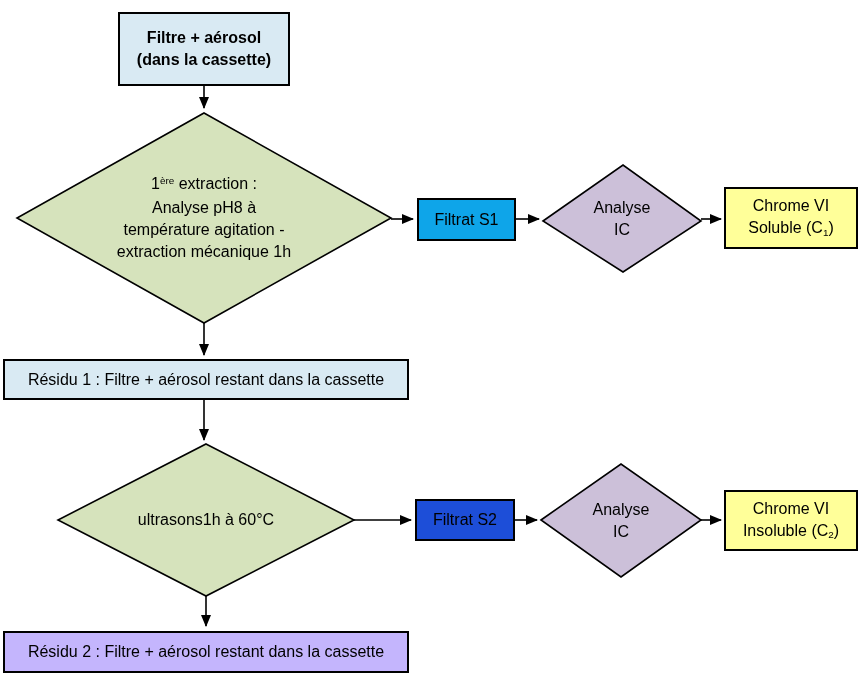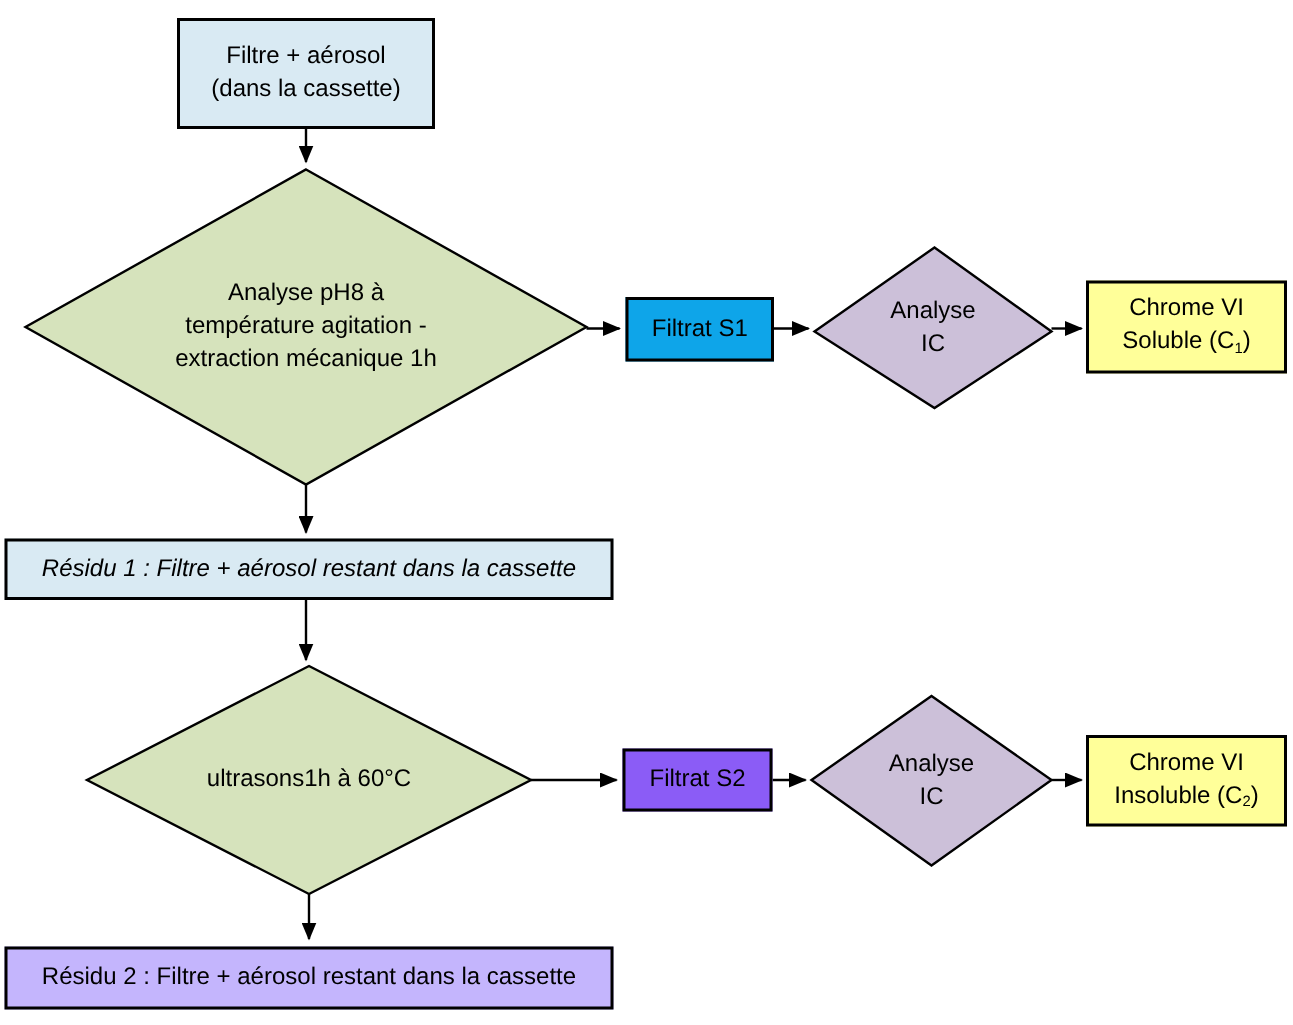--- a/index.html
+++ b/index.html
@@ -65,52 +65,53 @@
     <line x1="516" y1="219" x2="539" y2="219" stroke="#000000" stroke-width="1.6" marker-end="url(#arrowhead)"></line>
     <line x1="701" y1="219" x2="721" y2="219" stroke="#000000" stroke-width="1.6" marker-end="url(#arrowhead)"></line>
     <line x1="204" y1="323" x2="204" y2="355" stroke="#000000" stroke-width="1.6" marker-end="url(#arrowhead)"></line>
     <line x1="204" y1="400" x2="204" y2="440" stroke="#000000" stroke-width="1.6" marker-end="url(#arrowhead)"></line>
     <line x1="354" y1="520" x2="411" y2="520" stroke="#000000" stroke-width="1.6" marker-end="url(#arrowhead)"></line>
     <line x1="515" y1="520" x2="537" y2="520" stroke="#000000" stroke-width="1.6" marker-end="url(#arrowhead)"></line>
     <line x1="701" y1="520" x2="721" y2="520" stroke="#000000" stroke-width="1.6" marker-end="url(#arrowhead)"></line>
     <line x1="206" y1="596" x2="206" y2="626" stroke="#000000" stroke-width="1.6" marker-end="url(#arrowhead)"></line>
   </svg>
 
-  <div class="rect" style="left: 118px; top: 12px; width: 172px; height: 74px; background-color: rgb(217, 234, 243);">
+  <div class="rect" style="left: 118px; top: 12px; width: 172px; height: 74px; background-color: rgb(217, 234, 243); font-weight: bold;">
     <div>Filtre + aérosol</div>
     <div>(dans la cassette)</div>
   </div>
 
   <div class="rect" style="left: 417px; top: 198px; width: 99px; height: 43px; background-color: #0ea5e9;">
     <div>Filtrat S1</div>
   </div>
 
   <div class="rect" style="left: 724px; top: 187px; width: 134px; height: 62px; background-color: rgb(255, 255, 153);">
     <div>Chrome VI</div>
     <div><span>Soluble (C</span><span class="sub">1</span><span>)</span></div>
   </div>
 
-  <div class="rect" style="left: 3px; top: 359px; width: 406px; height: 41px; background-color: rgb(217, 234, 243); font-style: italic;">
+  <div class="rect" style="left: 3px; top: 359px; width: 406px; height: 41px; background-color: rgb(217, 234, 243);">
     <div>Résidu 1 : Filtre + aérosol restant dans la cassette</div>
   </div>
 
-  <div class="rect" style="left: 415px; top: 499px; width: 100px; height: 42px; background-color: #8b5cf6;">
+  <div class="rect" style="left: 415px; top: 499px; width: 100px; height: 42px; background-color: #1d4ed8;">
     <div>Filtrat S2</div>
   </div>
 
   <div class="rect" style="left: 724px; top: 490px; width: 134px; height: 61px; background-color: rgb(255, 255, 153);">
     <div>Chrome VI</div>
     <div><span>Insoluble (C</span><span class="sub">2</span><span>)</span></div>
   </div>
 
   <div class="rect" style="left: 3px; top: 631px; width: 406px; height: 42px; background-color: #c4b5fd;">
     <div>Résidu 2 : Filtre + aérosol restant dans la cassette</div>
   </div>
 
   <div class="dlabel" style="left:17px; top:113px; width:374px; height:210px;">
+    <div><span>1</span><span class="sup">ère</span><span> extraction :</span></div>
     <div>Analyse pH8 à</div>
     <div>température agitation -</div>
     <div>extraction mécanique 1h</div>
   </div>
 
   <div class="dlabel" style="left:543px; top:165px; width:158px; height:107px;">
     <div>Analyse</div>
     <div>IC</div>
   </div>
 

